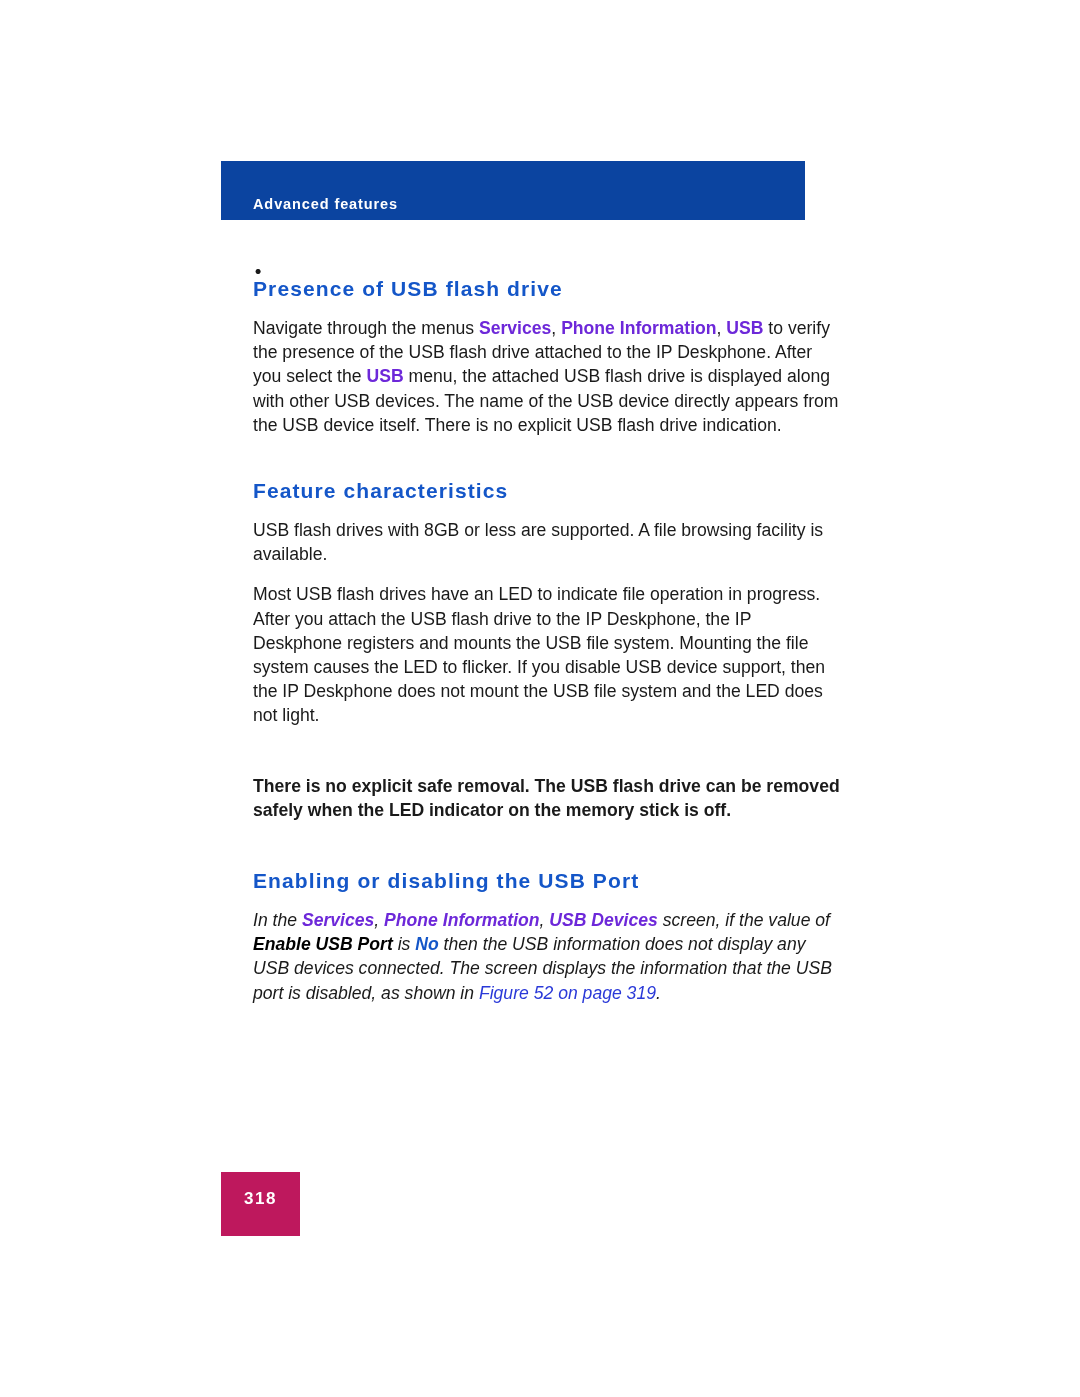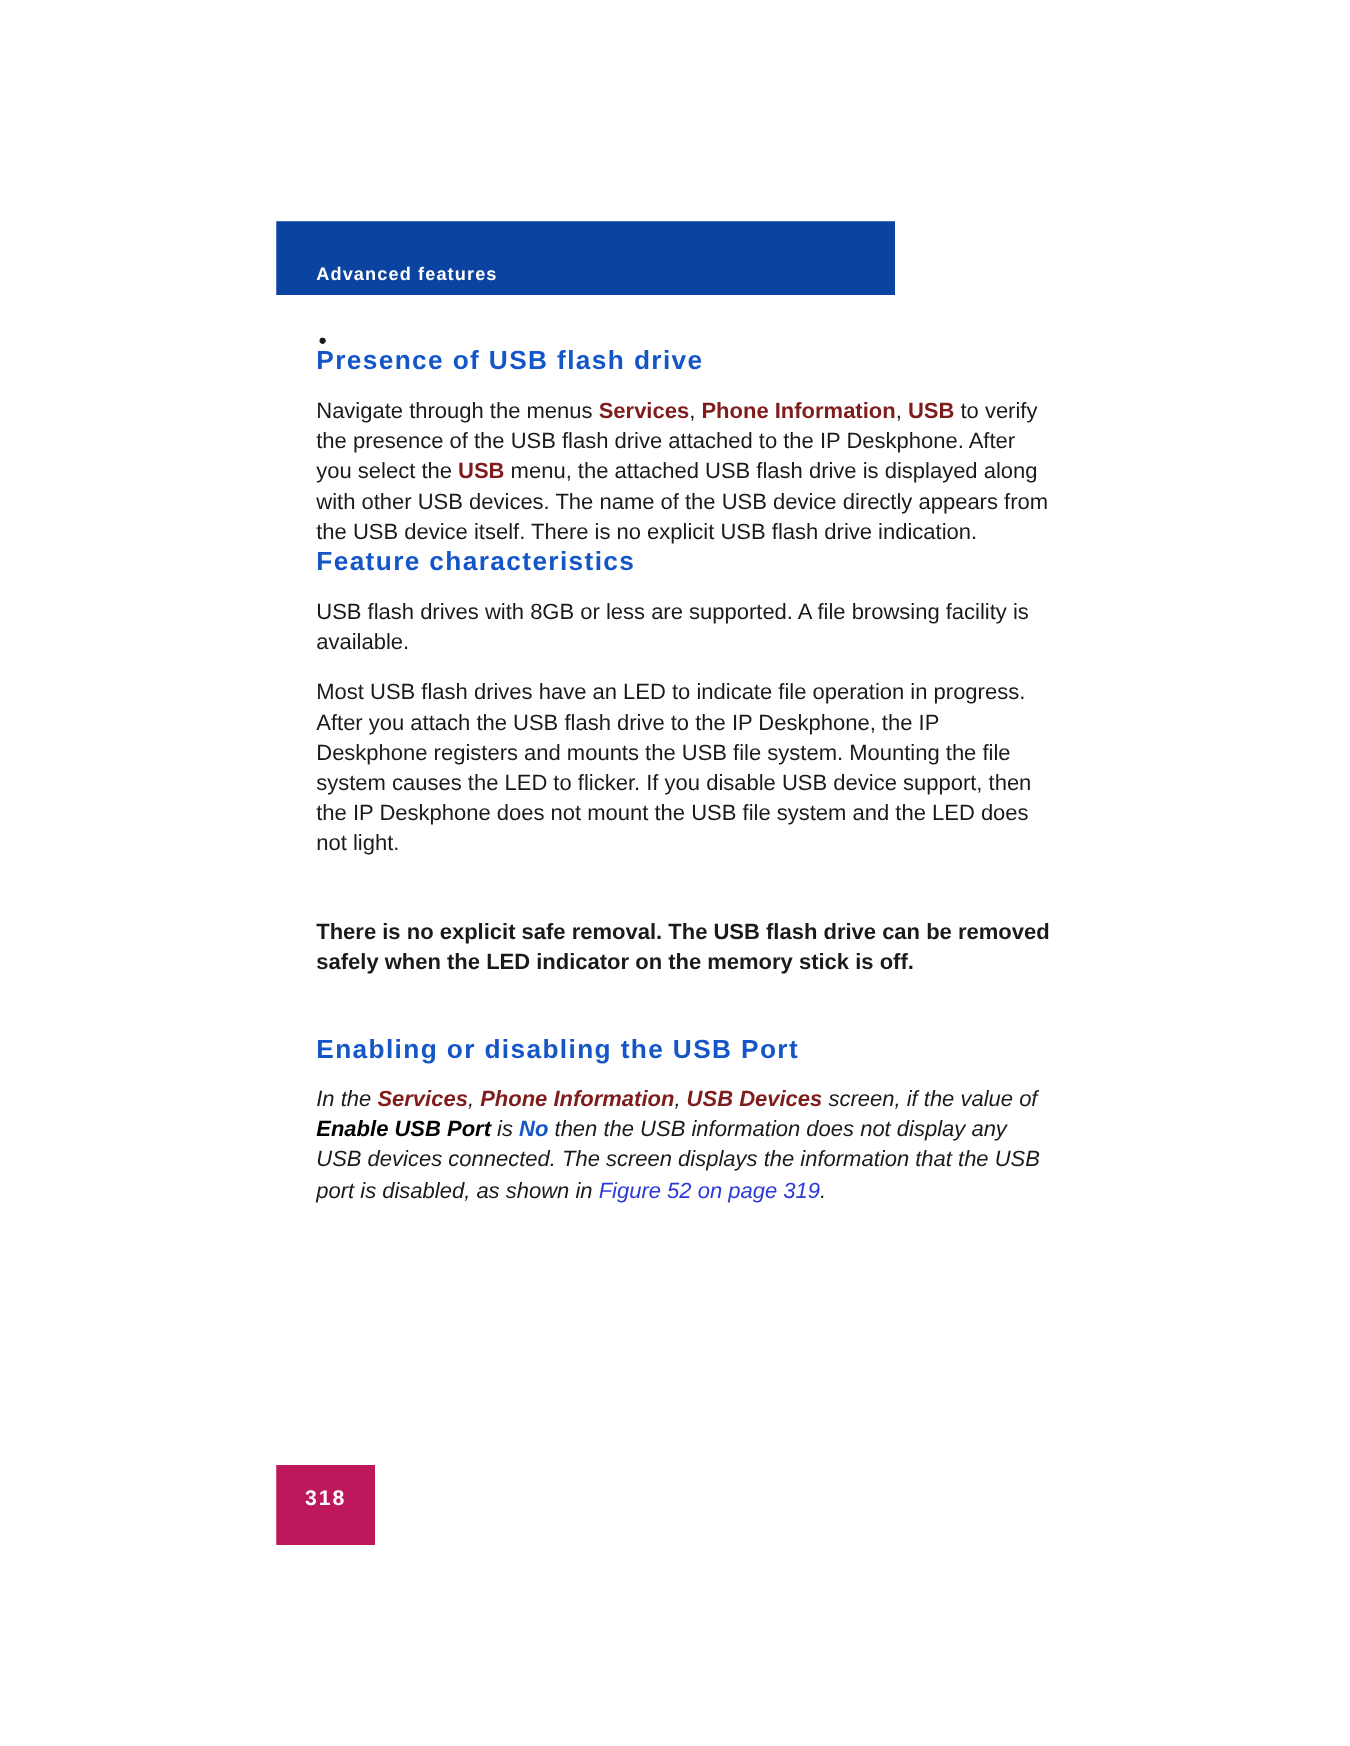--- a/index.html
+++ b/index.html
@@ -14,25 +14,24 @@
     font-family: "Liberation Sans", sans-serif;
     color: #000000;
     overflow: hidden;
   }
 
   
   .header-bar {
     position: absolute;
     left: 221px;
     top: 161px;
-    width: 495px;
+    width: 584px;
     height: 59px;
     background: #0b44a0;
     box-sizing: border-box;
-    margin-top: 16px;
   }
   .header-bar-title {
     position: absolute;
     left: 32px;
     bottom: 8px;
     color: #ffffff;
     font-size: 14.5px;
     font-weight: bold;
     letter-spacing: 0.9px;
     white-space: nowrap;
@@ -73,39 +72,39 @@
   .section-heading {
     color: #1456c8;
     font-size: 21px;
     font-weight: bold;
     letter-spacing: 1.1px;
     line-height: 26px;
     margin: 0;
     white-space: nowrap;
   }
   .h-presence   { margin-top: 31px; }
-  .h-feature    { }
+  .h-feature    { margin-top: 41px; }
   .h-enabling   { margin-top: 46px; }
 
   
   .body-para {
     font-size: 17.6px;
     line-height: 24.2px;
     margin: 0;
     color: #1a1a1a;
   }
   .p-presence   { margin-top: 14px; }
   .p-feature-1  { margin-top: 14px; }
   .p-feature-2  { margin-top: 16px; }
   .p-feature-3  { margin-top: 46px; font-weight: bold; }
   .p-enabling   { margin-top: 14px; font-style: italic; }
 
   
   .menu-term {
-    color: #7f1d1d;
+    color: #6d28d9;
     font-weight: bold;
   }
   .bold-black {
     color: #000000;
     font-weight: bold;
   }
   .value-term {
     color: #1456c8;
     font-weight: bold;
   }

